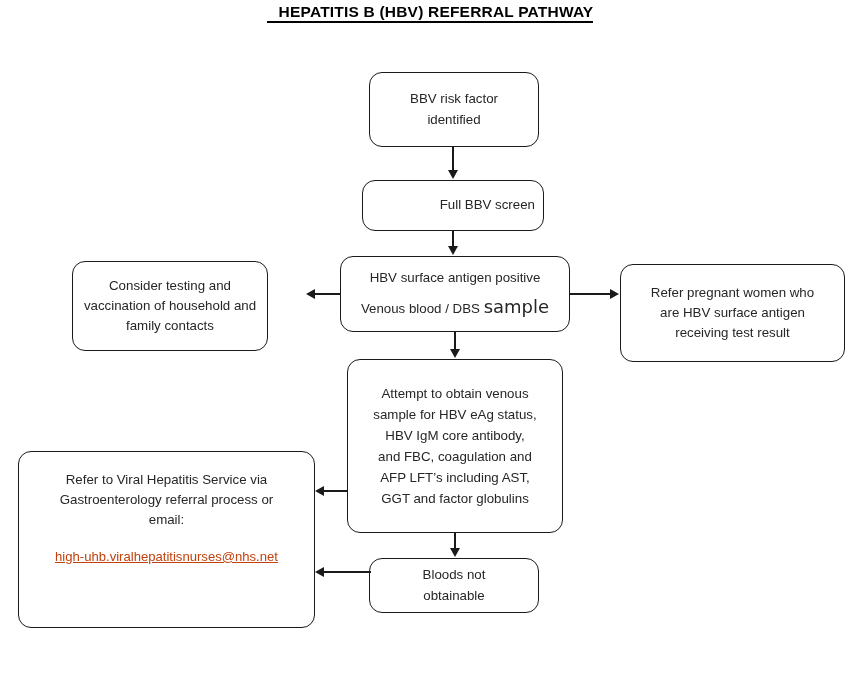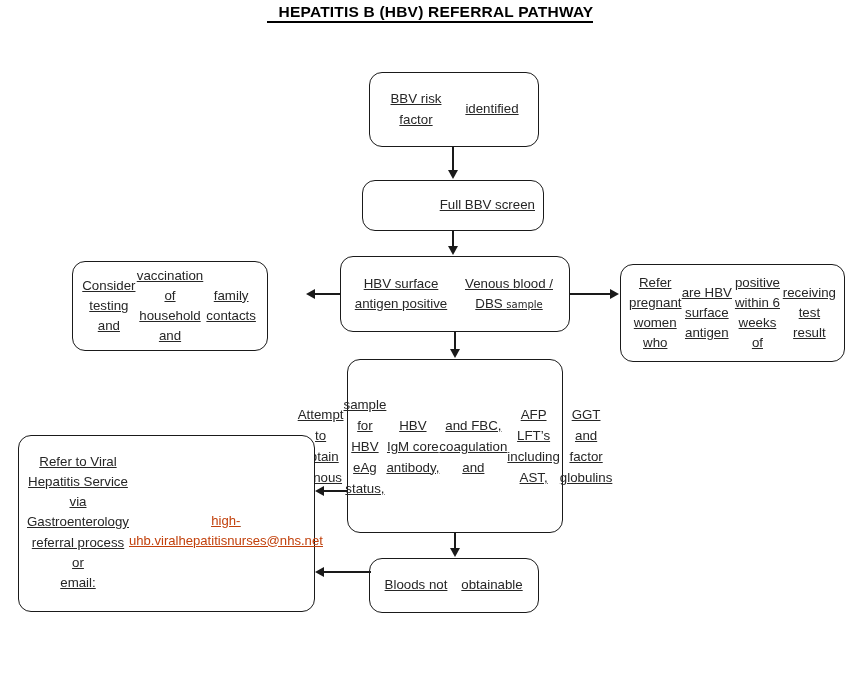--- a/index.html
+++ b/index.html
@@ -33,48 +33,47 @@
     padding-left: 12px;
   }
 
   .node {
     position: absolute;
     box-sizing: border-box;
     border: 1.6px solid #1a1a1a;
     border-radius: 13px;
     background: #ffffff;
     display: flex;
-    flex-direction: row;
+    flex-direction: column;
     align-items: center;
     justify-content: center;
     text-align: center;
     font-size: 13.3px;
     line-height: 1.52;
     color: #262626;
     padding: 4px 8px;
-    text-decoration: underline;
   }
   .node .line { display: block; width: 100%; }
 
   
   #node-bbv-risk        { left: 369px; top: 72px;  width: 170px; height: 75px; }
   #node-full-screen     { left: 362px; top: 180px; width: 182px; height: 51px; text-align: right; }
   #node-hbv-positive    { left: 340px; top: 256px; width: 230px; height: 76px;
                           justify-content: space-around; padding: 9px 6px; }
   #node-contacts        { left: 72px;  top: 261px; width: 196px; height: 90px; }
   #node-pregnant        { left: 620px; top: 264px; width: 225px; height: 98px; }
   #node-attempt         { left: 347px; top: 359px; width: 216px; height: 174px;
                           line-height: 1.58; }
-  #node-referral        { left: 18px;  top: 435px; width: 297px; height: 177px;
+  #node-referral        { left: 18px;  top: 451px; width: 297px; height: 177px;
                           justify-content: flex-start; padding-top: 18px; }
   #node-bloods          { left: 369px; top: 558px; width: 170px; height: 55px; }
 
   #node-hbv-positive .line-sample-word {
     font-family: "DejaVu Sans", sans-serif;
-    font-size: 10px;
+    font-size: 18px;
   }
 
   #node-referral .referral-text { margin-bottom: 16px; }
   #node-referral .email-link {
     color: #c2410c;
     text-decoration: underline;
     font-size: 13.1px;
     cursor: pointer;
   }
 
@@ -132,21 +131,20 @@
 
 <div class="node" id="node-contacts">
   <span class="line">Consider testing and</span>
   <span class="line">vaccination of household and</span>
   <span class="line">family contacts</span>
 </div>
 
 <div class="node" id="node-pregnant">
   <span class="line">Refer pregnant women who</span>
   <span class="line">are HBV surface antigen</span>
-  <span class="line">positive within 6 weeks of</span>
   <span class="line">receiving test result</span>
 </div>
 
 <div class="node" id="node-attempt">
   <span class="line">Attempt to obtain venous</span>
   <span class="line">sample for HBV eAg status,</span>
   <span class="line">HBV IgM core antibody,</span>
   <span class="line">and FBC, coagulation and</span>
   <span class="line">AFP LFT’s including AST,</span>
   <span class="line">GGT and factor globulins</span>

